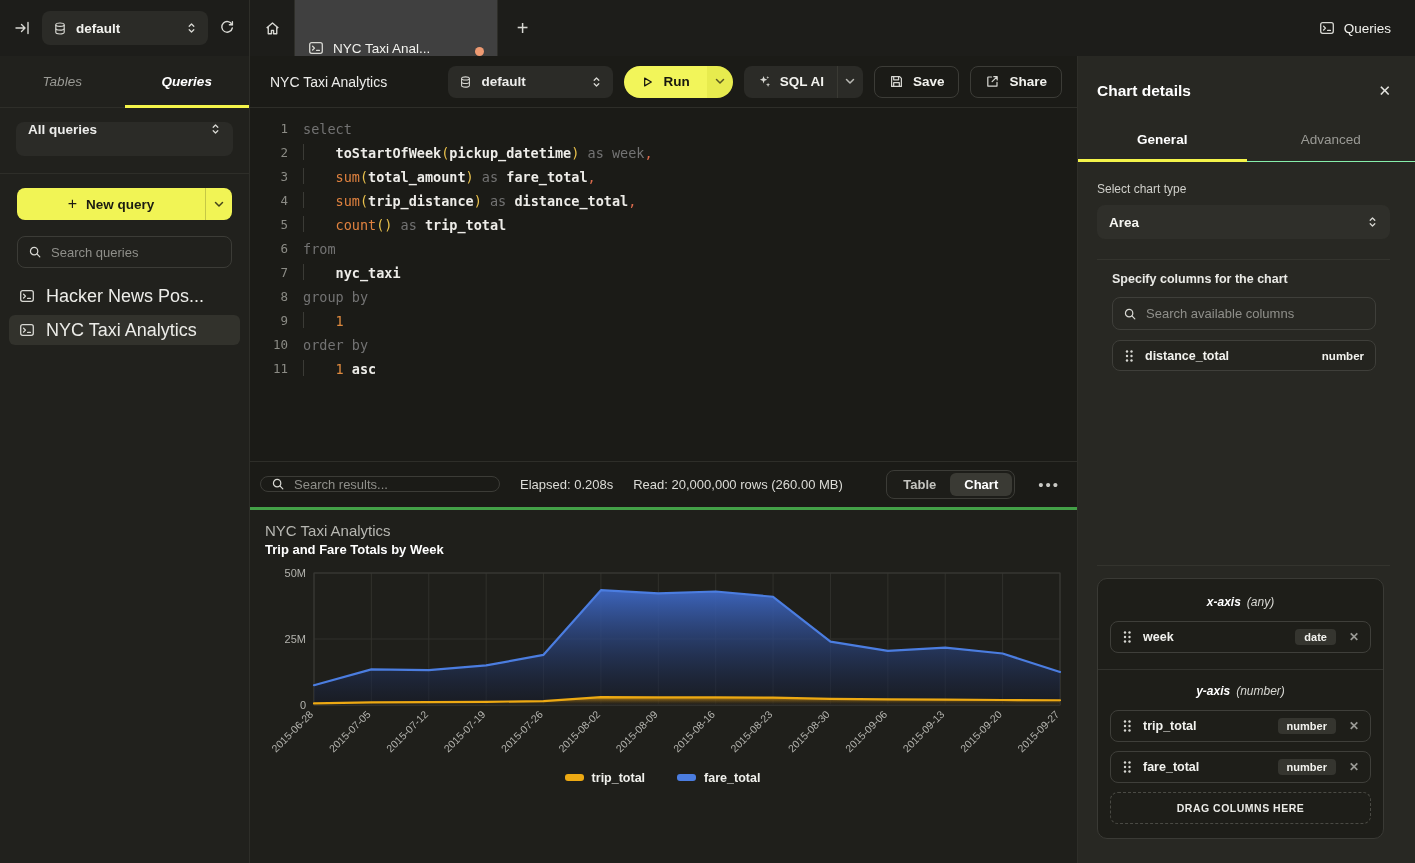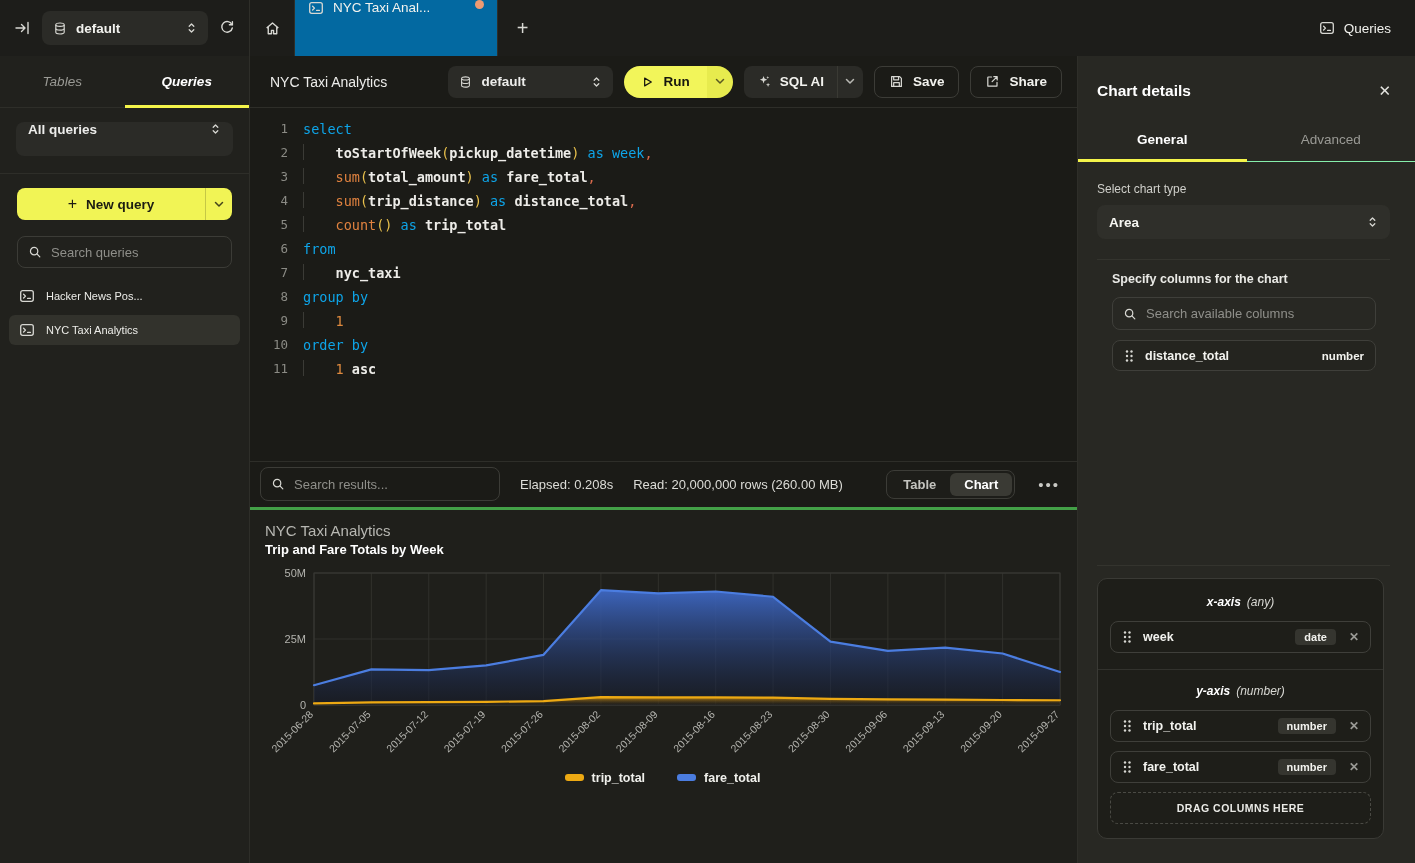--- a/index.html
+++ b/index.html
@@ -10,21 +10,21 @@
   svg { display:block; }
   .ic { color:#d8d8d3; flex-shrink:0; }
 
   
   .topbar { height:56px; display:flex; align-items:stretch; background:#1d1d1a; }
   .tb-left { width:250px; display:flex; align-items:center; gap:11px; padding:0 14px; border-right:1px solid #2e2e29; }
   .db-select { flex:1; height:34px; background:#2b2b27; border-radius:8px; display:flex; align-items:center; gap:9px; padding:0 11px; }
   .db-select .lbl { font-weight:600; font-size:13.5px; color:#f2f2ee; flex:1; }
   .tabstrip { flex:1; display:flex; align-items:stretch; }
   .tab-home { width:45px; display:flex; align-items:center; justify-content:center; border-right:1px solid #2e2e29; }
-  .tab-active { width:203px; background:#0369a1; border-right:1px solid #2e2e29; display:flex; align-items:flex-start; gap:9px; padding:0 13px; }
+  .tab-active { width:203px; background:#404040; border-right:1px solid #2e2e29; display:flex; align-items:flex-end; gap:9px; padding:0 13px; }
   .tab-active .t { flex:1; font-size:13.5px; color:#f2f2ee; white-space:nowrap; overflow:hidden; }
   .dot { width:9px; height:9px; border-radius:50%; background:#ee9a72; }
   .tab-new { width:49px; display:flex; align-items:center; justify-content:center; color:#d8d8d3; font-size:20px; font-weight:300; }
   .tb-right { margin-left:auto; display:flex; align-items:center; gap:9px; padding:0 24px; font-size:13.5px; color:#f2f2ee; }
 
   
   .cols { display:flex; height:807px; }
 
   
   .sidebar { width:250px; background:#21211d; border-right:1px solid #2e2e29; display:flex; flex-direction:column; }
@@ -34,21 +34,21 @@
   .sb-tab.active::after { content:""; position:absolute; left:0; right:0; bottom:-1px; height:3px; background:#f4f44a; }
   .sb-filter { margin:14px 16px 0; height:34px; background:#2b2b27; border-radius:8px; display:flex; align-items:flex-start; padding:0 12px; }
   .sb-filter .lbl { flex:1; font-weight:600; font-size:13.5px; }
   .sb-div { border-top:1px solid #2e2e29; margin-top:17px; }
   .new-query { margin:14px 17px 0; height:32px; display:flex; background:#f1f455; border-radius:8px; overflow:hidden; color:#1c1c12; }
   .nq-main { flex:1; display:flex; align-items:center; justify-content:center; gap:9px; font-weight:600; font-size:13.5px; }
   .nq-plus { font-size:16px; font-weight:400; }
   .nq-chev { width:27px; display:flex; align-items:center; justify-content:center; border-left:1px solid rgba(0,0,0,.18); color:#45451c; }
   .sb-search { margin:16px 17px 0; height:32px; border:1px solid #3c3c37; border-radius:8px; display:flex; align-items:center; gap:9px; padding:0 10px; color:#8f8f8a; }
   .q-list { margin:13px 9px; }
-  .q-item { height:30px; border-radius:6px; display:flex; align-items:center; gap:11px; padding:0 10px; color:#ecece8; font-size:11px; margin-bottom:4px; }
+  .q-item { height:30px; border-radius:6px; display:flex; align-items:center; gap:11px; padding:0 10px; color:#ecece8; font-size:18px; margin-bottom:4px; }
   .q-item.selected { background:#32322c; }
 
   
   .main { flex:1; min-width:0; display:flex; flex-direction:column; background:#1b1b17; border-right:1px solid #2e2e29; }
   .toolbar { height:52px; flex-shrink:0; display:flex; align-items:center; gap:11px; padding:0 15px 0 20px; border-bottom:1px solid #2e2e29; }
   .tb-title { font-size:14px; color:#ececea; margin-right:auto; }
   .select-db2 { width:165px; height:32px; background:#2b2b27; border-radius:8px; display:flex; align-items:center; gap:9px; padding:0 11px; }
   .select-db2 .lbl { flex:1; font-weight:600; font-size:13.5px; }
   .btn-run { display:flex; height:32px; border-radius:16px; overflow:hidden; color:#17170e; }
   .run-main { background:#f2f55a; display:flex; align-items:center; gap:9px; padding:0 17px; font-weight:600; font-size:13.5px; }
@@ -56,32 +56,32 @@
   .btn-ai { height:32px; background:#2b2b27; border-radius:8px; display:flex; align-items:center; overflow:hidden; }
   .ai-main { display:flex; align-items:center; gap:8px; padding:0 13px; font-weight:600; font-size:13.5px; color:#f2f2ee; }
   .ai-chev { width:26px; align-self:stretch; display:flex; align-items:center; justify-content:center; border-left:1px solid #3a3a34; color:#b9b9b4; }
   .btn-ghost { height:32px; border:1px solid #3c3c37; border-radius:8px; display:flex; align-items:center; gap:9px; padding:0 14px; font-weight:600; font-size:13.5px; color:#f2f2ee; background:transparent; }
 
   
   .editor { flex:1; overflow:hidden; padding-top:9px; font-family:"DejaVu Sans Mono",monospace; font-size:13.5px; line-height:24px; }
   .code-line { display:flex; }
   .ln { width:38px; text-align:right; color:#8b8b85; flex-shrink:0; font-size:12.5px; }
   .lc { padding-left:15px; white-space:pre; }
-  .tok-kw { color:#0ea5e9; }
+  .tok-kw { color:#737373; }
   .tok-id { color:#edece8; font-weight:bold; }
   .tok-fn { color:#e0823f; }
   .tok-pr { color:#e9c14c; }
   .tok-pu { color:#dd6b4d; }
   .tok-num{ color:#df8a3e; }
   .tok-pl { color:#edece8; }
   .tok-ind{ display:inline-block; width:4ch; border-left:1px solid #3b3b36; height:16px; vertical-align:-2px; }
 
   
   .results-bar { height:46px; flex-shrink:0; display:flex; align-items:center; gap:20px; padding:0 14px 0 10px; border-top:1px solid #2e2e29; }
-  .rs-search { width:240px; height:34px; border:1px solid #3c3c37; border-radius:8px; display:flex; align-items:center; gap:9px; padding:0 10px; color:#8f8f8a;text-align:center; }
+  .rs-search { width:240px; height:16px; border:1px solid #3c3c37; border-radius:8px; display:flex; align-items:center; gap:9px; padding:0 10px; color:#8f8f8a;text-align:center; }
   .rs-meta { font-size:13px; color:#dcdcd7; }
   .seg { margin-left:auto; display:flex; border:1px solid #3c3c37; border-radius:8px; padding:2px; background:#1d1d19; }
   .seg-item { padding:4px 14px; border-radius:6px; color:#c3c3be; font-weight:600; font-size:13px; }
   .seg-item.active { background:#3a3a34; color:#ffffff; }
   .dots { color:#c9c9c4; font-size:15px; letter-spacing:2px; padding:0 3px; }
   .green-line { height:3px; background:#43a047; flex-shrink:0; }
 
   
   .chart-section { flex:1; background:#1f1f1b; padding:10px 14px 0 12px; display:flex; flex-direction:column; overflow:hidden; }
   .chart-title { color:#b7b7b2; font-size:15px; margin:2px 0 3px 3px; }

